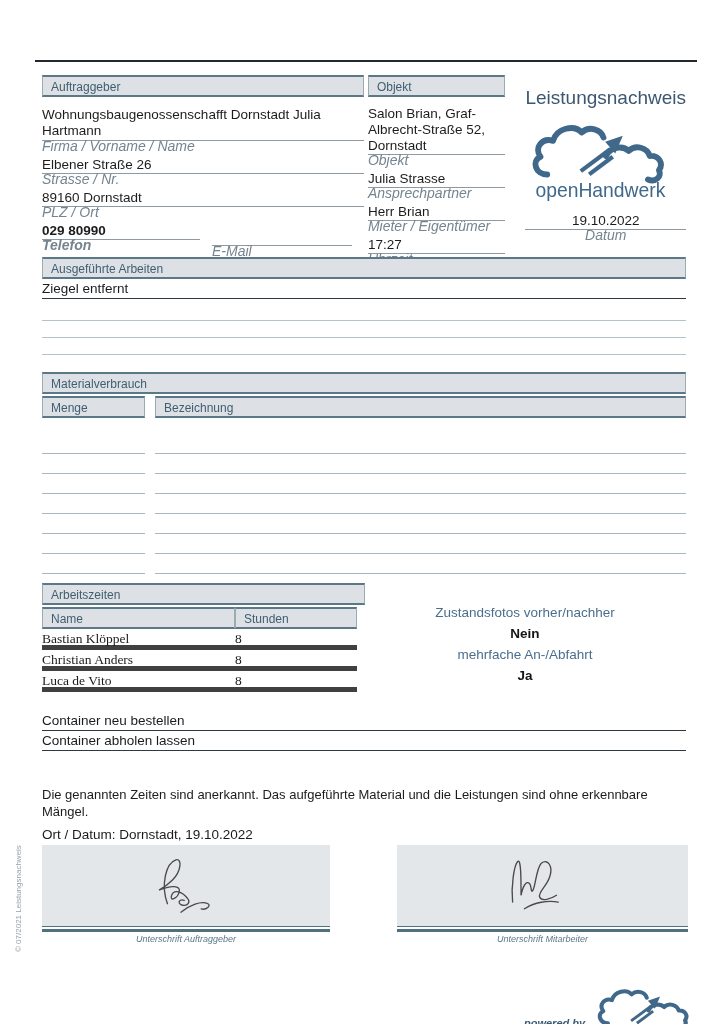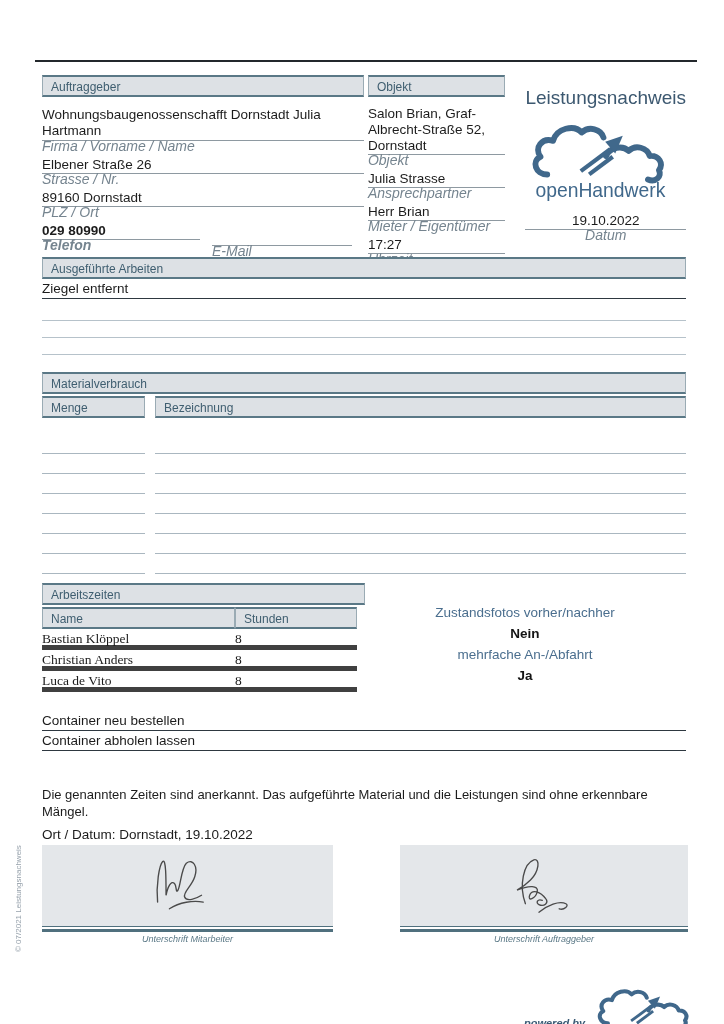--- a/index.html
+++ b/index.html
@@ -227,39 +227,39 @@
 
   <div class="sec" style="top:711px;">
     <div class="rowfill" style="border-bottom-width:1.2px;">Container neu bestellen</div>
     <div class="rowfill" style="border-bottom-width:1.2px;">Container abholen lassen</div>
   </div>
 
   <div class="ack">Die genannten Zeiten sind anerkannt. Das aufgeführte Material und die Leistungen sind ohne erkennbare Mängel.</div>
   <div class="ortdatum">Ort / Datum: Dornstadt, 19.10.2022</div>
 
   <div class="sigrow">
+    <div class="sigcol left">
+      <div class="sigbox">
+        <svg width="130" height="76" viewBox="0 0 140 90">
+          <path class="sigstroke" d="M48,66 C40,44 46,18 58,14 C66,12 64,28 54,38 C48,44 42,48 38,50 C52,44 64,44 62,52 C60,60 50,64 53,56 C56,48 66,52 72,60 C76,65 70,70 64,67 C60,65 62,60 68,62"></path>
+          <path class="sigstroke" d="M64,76 C74,68 88,62 96,66 C100,68 94,74 88,72"></path>
+        </svg>
+      </div>
+      <div class="sigline"></div>
+      <div class="siglabel">Unterschrift Auftraggeber</div>
+    </div>
     <div class="sigcol right">
       <div class="sigbox">
         <svg width="130" height="76" viewBox="0 0 140 90">
           <path class="sigstroke" d="M34,64 C32,44 36,20 40,16 C44,12 44,36 44,56 C46,46 50,38 54,42 C57,45 55,54 58,50 C61,46 62,24 68,18 C76,12 82,22 78,34 C74,46 64,52 66,58 C68,64 80,60 86,56"></path>
           <path class="sigstroke" d="M48,72 C60,64 76,62 88,64"></path>
         </svg>
       </div>
       <div class="sigline"></div>
       <div class="siglabel">Unterschrift Mitarbeiter</div>
-    </div>
-    <div class="sigcol left">
-      <div class="sigbox">
-        <svg width="130" height="76" viewBox="0 0 140 90">
-          <path class="sigstroke" d="M48,66 C40,44 46,18 58,14 C66,12 64,28 54,38 C48,44 42,48 38,50 C52,44 64,44 62,52 C60,60 50,64 53,56 C56,48 66,52 72,60 C76,65 70,70 64,67 C60,65 62,60 68,62"></path>
-          <path class="sigstroke" d="M64,76 C74,68 88,62 96,66 C100,68 94,74 88,72"></path>
-        </svg>
-      </div>
-      <div class="sigline"></div>
-      <div class="siglabel">Unterschrift Auftraggeber</div>
     </div>
   </div>
 
   <div class="vert">© 07/2021 Leistungsnachweis</div>
 
   <div class="powered">
     <span class="ptext">powered by</span>
     <svg width="115" height="58" viewBox="0 0 180 100">
       <path class="logo-blue" d="M 20,66 C 6,66 1,50 12,45 C 4,34 14,22 27,26 C 31,11 52,6 61,16 C 70,8 84,12 87,22"></path>
       <path class="logo-blue" d="M 90,44 C 95,33 110,31 117,38 C 125,30 139,34 142,44 C 153,43 159,53 153,61 C 157,68 149,76 140,72"></path>

